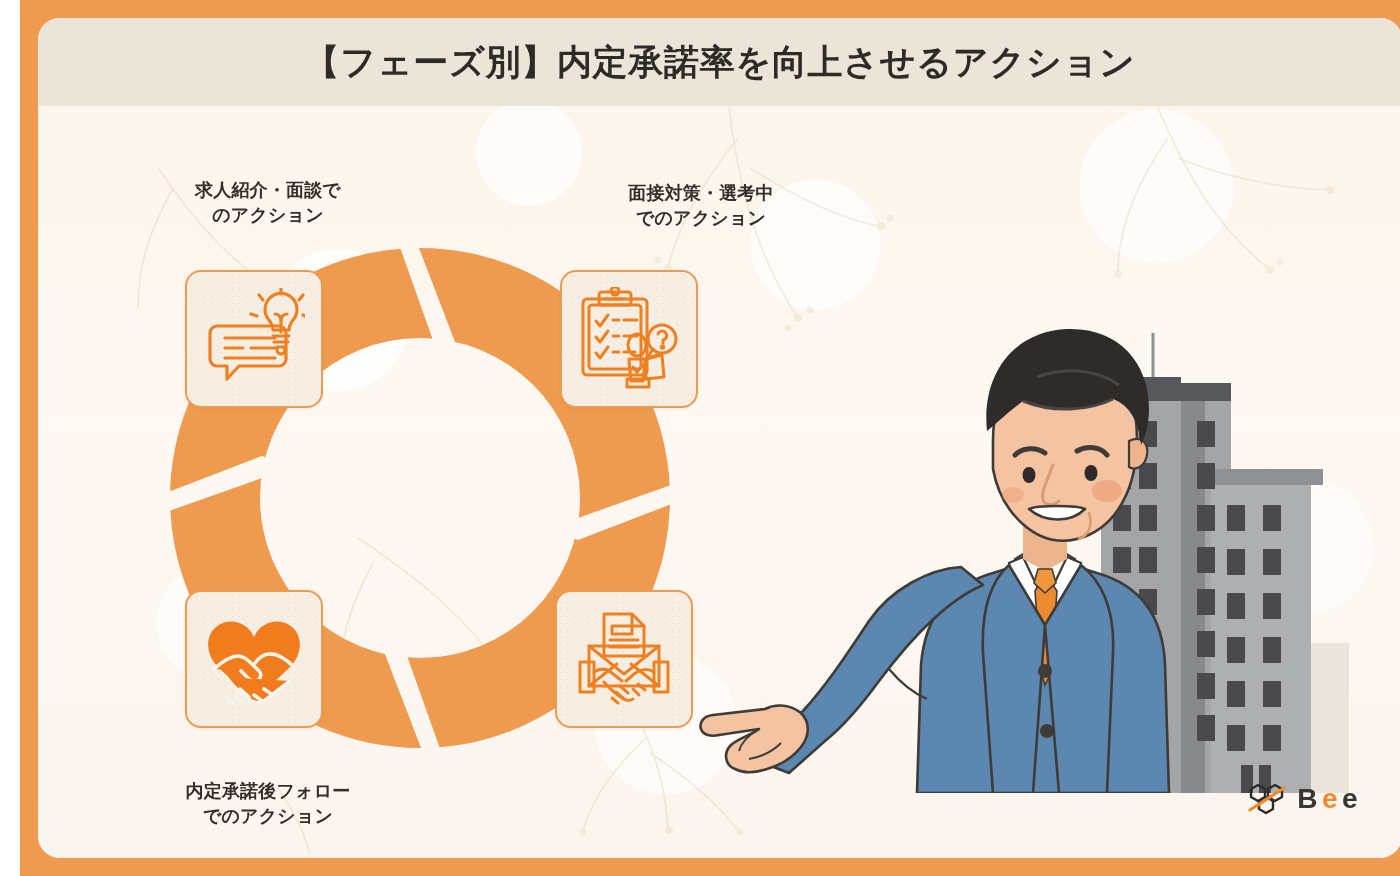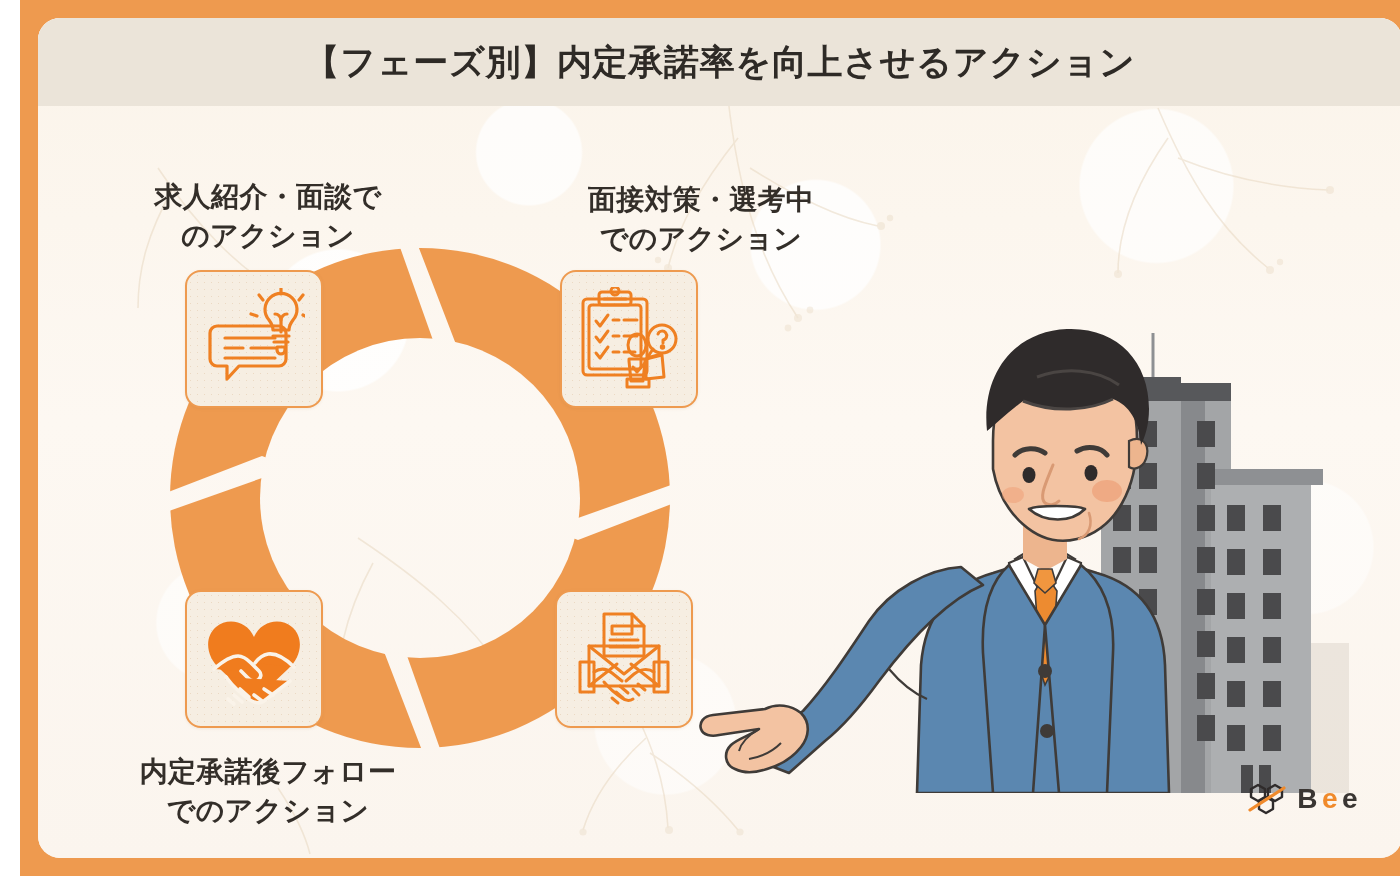--- a/index.html
+++ b/index.html
@@ -86,30 +86,30 @@
     z-index: 3;
   }
   .cycle-wrap svg { display: block; width: 100%; height: 100%; }
 
   
   .phase-label {
     position: absolute;
     z-index: 7;
     text-align: center;
     color: #332E29;
-    font-size: 28px;
+    font-size: 18px;
     font-weight: 700;
     line-height: 1.38;
     letter-spacing: 0.01em;
     font-family: "DejaVu Sans", "Liberation Sans", sans-serif;
     white-space: pre-line;
   }
   .label-1 { left: 60px;  top: 160px; width: 340px; }
   .label-2 { left: 498px; top: 163px; width: 330px; }
-  .label-3 { left: 55px;  top: 735px; width: 350px; }
+  .label-3 { left: 55px;  top: 761px; width: 350px; }
   .label-4 { left: 545px; top: 720px; width: 330px; }
 
   
   .icon-card {
     position: absolute;
     width: 138px;
     height: 138px;
     border-radius: 16px;
     background:
       radial-gradient(circle, rgba(226,201,170,0.55) 0.8px, rgba(0,0,0,0) 1px) 0 0 / 7px 7px,

